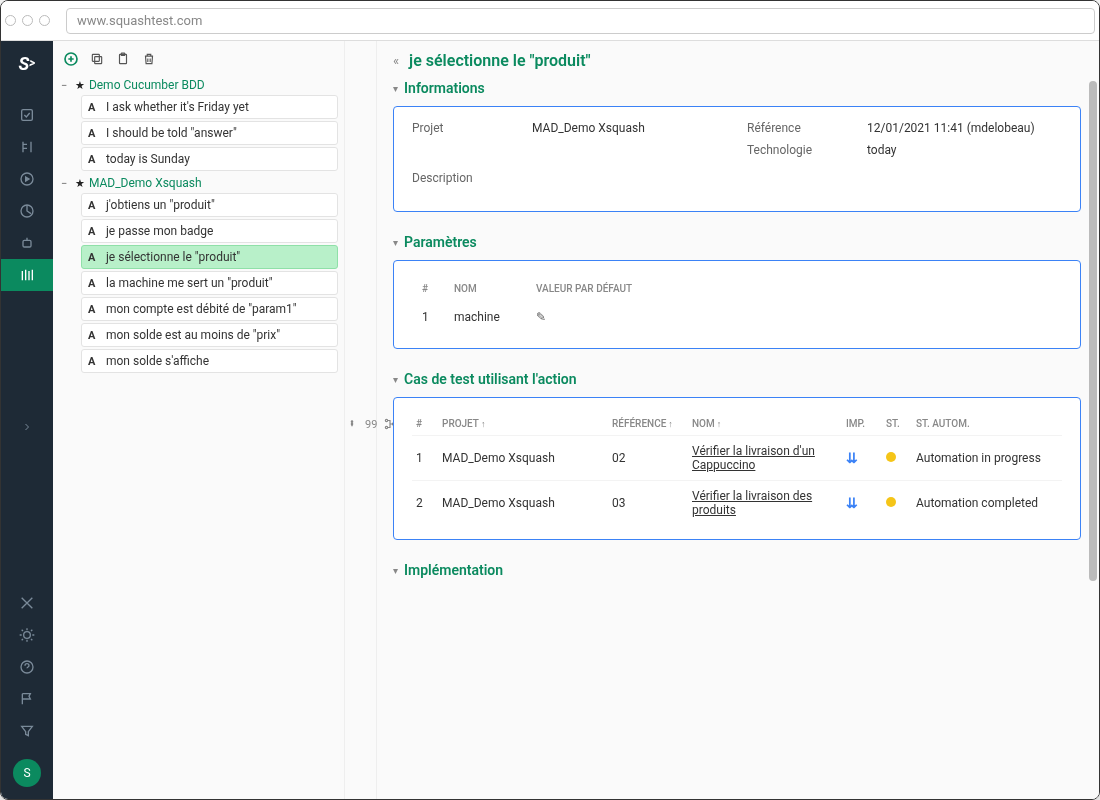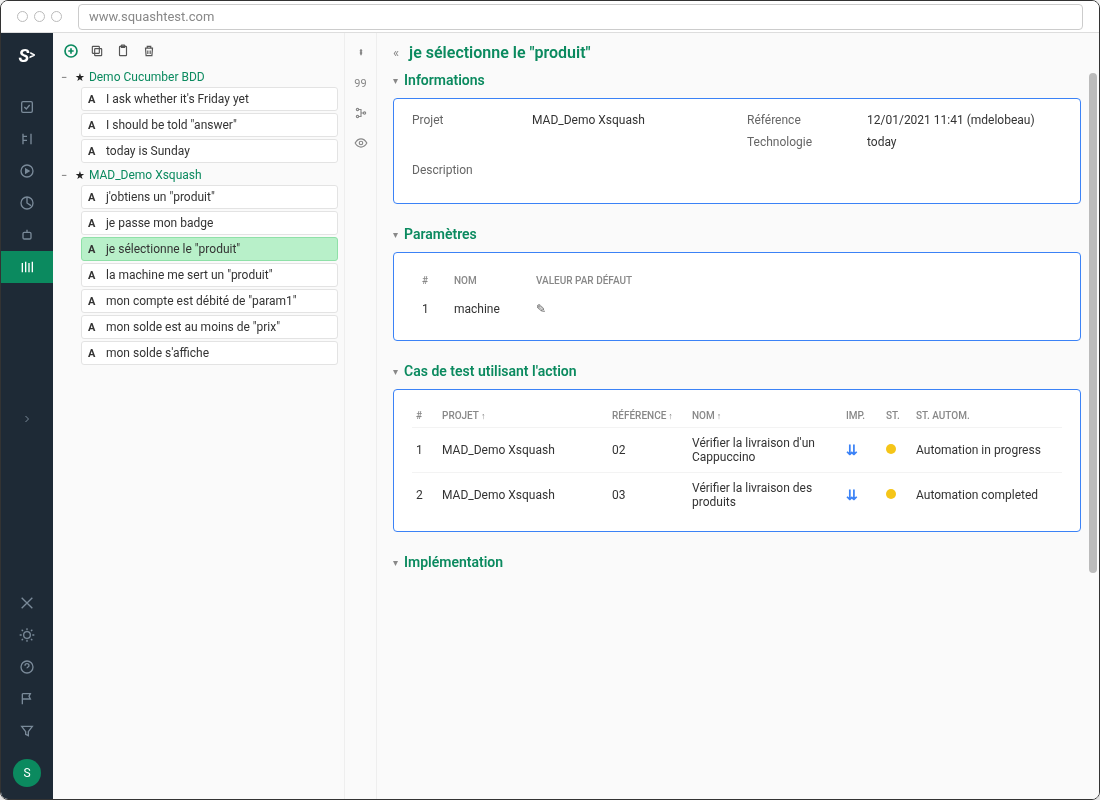--- a/index.html
+++ b/index.html
@@ -1,18 +1,18 @@
 <!DOCTYPE html>
 <html><head>
 <meta charset="utf-8">
 <style>
 *{margin:0;padding:0;box-sizing:border-box;font-family:-apple-system,BlinkMacSystemFont,"Segoe UI",Roboto,sans-serif}
 body{background:#fff}
 .browser-frame{width:1100px;height:800px;border:1px solid #333;border-radius:8px;overflow:hidden;display:flex;flex-direction:column;position:relative;box-shadow:0 4px 20px rgba(0,0,0,0.3)}
-.browser-bar{height:32px;background:#fff;border-bottom:1px solid #ddd;display:flex;align-items:center;padding:0 16px;gap:8px}
+.browser-bar{height:40px;background:#fff;border-bottom:1px solid #ddd;display:flex;align-items:center;padding:0 4px;gap:8px}
 .traffic-lights{display:flex;gap:6px;margin-right:8px}
 .traffic-light{width:11px;height:11px;border:1px solid #bbb;border-radius:50%}
 .url-bar{flex:1;height:26px;border:1px solid #ccc;border-radius:4px;padding:0 10px;font-size:13px;color:#888;display:flex;align-items:center}
 .app{flex:1;display:flex;background:#fafafa;overflow:hidden}
 .sidebar{width:52px;background:#1e2a36;display:flex;flex-direction:column;align-items:center;padding-top:0}
 .sidebar-logo{width:52px;height:44px;display:flex;align-items:center;justify-content:center;background:#1e2a36;color:#fff;font-weight:bold;font-style:italic;font-size:18px}
 .sidebar-item{width:52px;height:32px;display:flex;align-items:center;justify-content:center;color:#7a8a99;cursor:pointer}
 .sidebar-item.active{background:#0b8a5f;color:#fff}
 .sidebar-item svg{width:16px;height:16px}
 .sidebar-spacer{flex:1}
@@ -22,21 +22,21 @@
 .tree-toolbar{display:flex;gap:10px;padding:2px 4px 8px 4px;align-items:center}
 .tree-toolbar-btn{width:16px;height:16px;display:flex;align-items:center;justify-content:center;cursor:pointer;color:#555}
 .tree-toolbar-btn.add{color:#0b8a5f}
 .tree-project{display:flex;align-items:center;gap:4px;padding:3px 2px;font-size:12px;color:#0b8a5f;cursor:pointer}
 .tree-project .toggle{color:#666;width:10px;font-size:11px}
 .tree-project .star{color:#222;font-size:11px}
 .tree-item{display:flex;align-items:center;gap:6px;margin-left:22px;padding:4px 6px;font-size:12px;color:#333;border:1px solid #e3e3e3;border-radius:3px;margin-bottom:2px;background:#fff;cursor:pointer}
 .tree-item.selected{background:#b8f0c9;border-color:#8fe0a8}
 .tree-item .type-badge{font-weight:bold;color:#333;font-size:11px;width:12px}
 .content{flex:1;display:flex;overflow:hidden}
-.icon-rail{width:32px;background:#fafafa;display:flex;flex-direction:column;align-items:center;padding-top:8px;gap:6px;border-right:1px solid #eee}
+.icon-rail{width:32px;background:#fafafa;display:flex;align-items:center;padding-top:8px;gap:6px;border-right:1px solid #eee}
 .icon-rail-btn{width:24px;height:24px;display:flex;align-items:center;justify-content:center;color:#888;font-size:11px;cursor:pointer}
 .main{flex:1;padding:10px 18px 18px 16px;overflow-y:auto;position:relative}
 .main-header{display:flex;align-items:center;gap:10px;margin-bottom:10px}
 .collapse-btn{color:#888;cursor:pointer;font-size:13px}
 .main-title{font-size:16px;font-weight:600;color:#0b8a5f}
 .section{margin-bottom:22px}
 .section-header{display:flex;align-items:center;gap:6px;margin-bottom:10px;cursor:pointer}
 .section-chevron{color:#888;font-size:10px}
 .section-title{color:#0b8a5f;font-size:14px;font-weight:600}
 .card{background:#fff;border:1px solid #3b82f6;border-radius:4px;padding:14px 18px}
@@ -45,21 +45,21 @@
 .info-value{color:#333}
 .desc-label{font-size:12px;color:#666;margin-bottom:12px}
 .desc-box{border:1px solid #e5e5e5;border-radius:4px;padding:10px;font-size:12px;color:#888;background:#fff}
 .param-table{width:100%;font-size:12px}
 .param-table th{text-align:left;color:#888;font-weight:500;font-size:10px;padding:6px 8px;text-transform:uppercase}
 .param-table td{padding:8px;color:#333}
 .edit-icon{color:#555;cursor:pointer}
 .tc-table{width:100%;font-size:12px;border-collapse:collapse}
 .tc-table th{text-align:left;color:#888;font-weight:500;font-size:10px;padding:6px 4px;text-transform:uppercase}
 .tc-table td{padding:8px 4px;color:#333;border-top:1px solid #f3f3f3}
-.tc-link{color:#333;cursor:pointer}
+.tc-link{color:#333;text-decoration:underline;cursor:pointer}
 .imp-icon{color:#3b82f6;font-weight:bold;font-size:14px}
 .status-dot{width:10px;height:10px;border-radius:50%;background:#f5c518;display:inline-block}
 .sort-arrow{font-size:9px;margin-left:2px}
 .impl-table{width:100%;font-size:12px}
 .impl-table th{text-align:left;color:#888;font-weight:500;font-size:10px;padding:6px 8px 10px 0;text-transform:uppercase}
 .impl-table td{padding:6px 8px 6px 0;color:#333}
 .scrollbar-track{position:absolute;right:2px;top:0;bottom:0;width:10px}
 .scrollbar-thumb{position:absolute;right:0;width:8px;background:#bbb;border-radius:4px}
 </style>
 </head>

